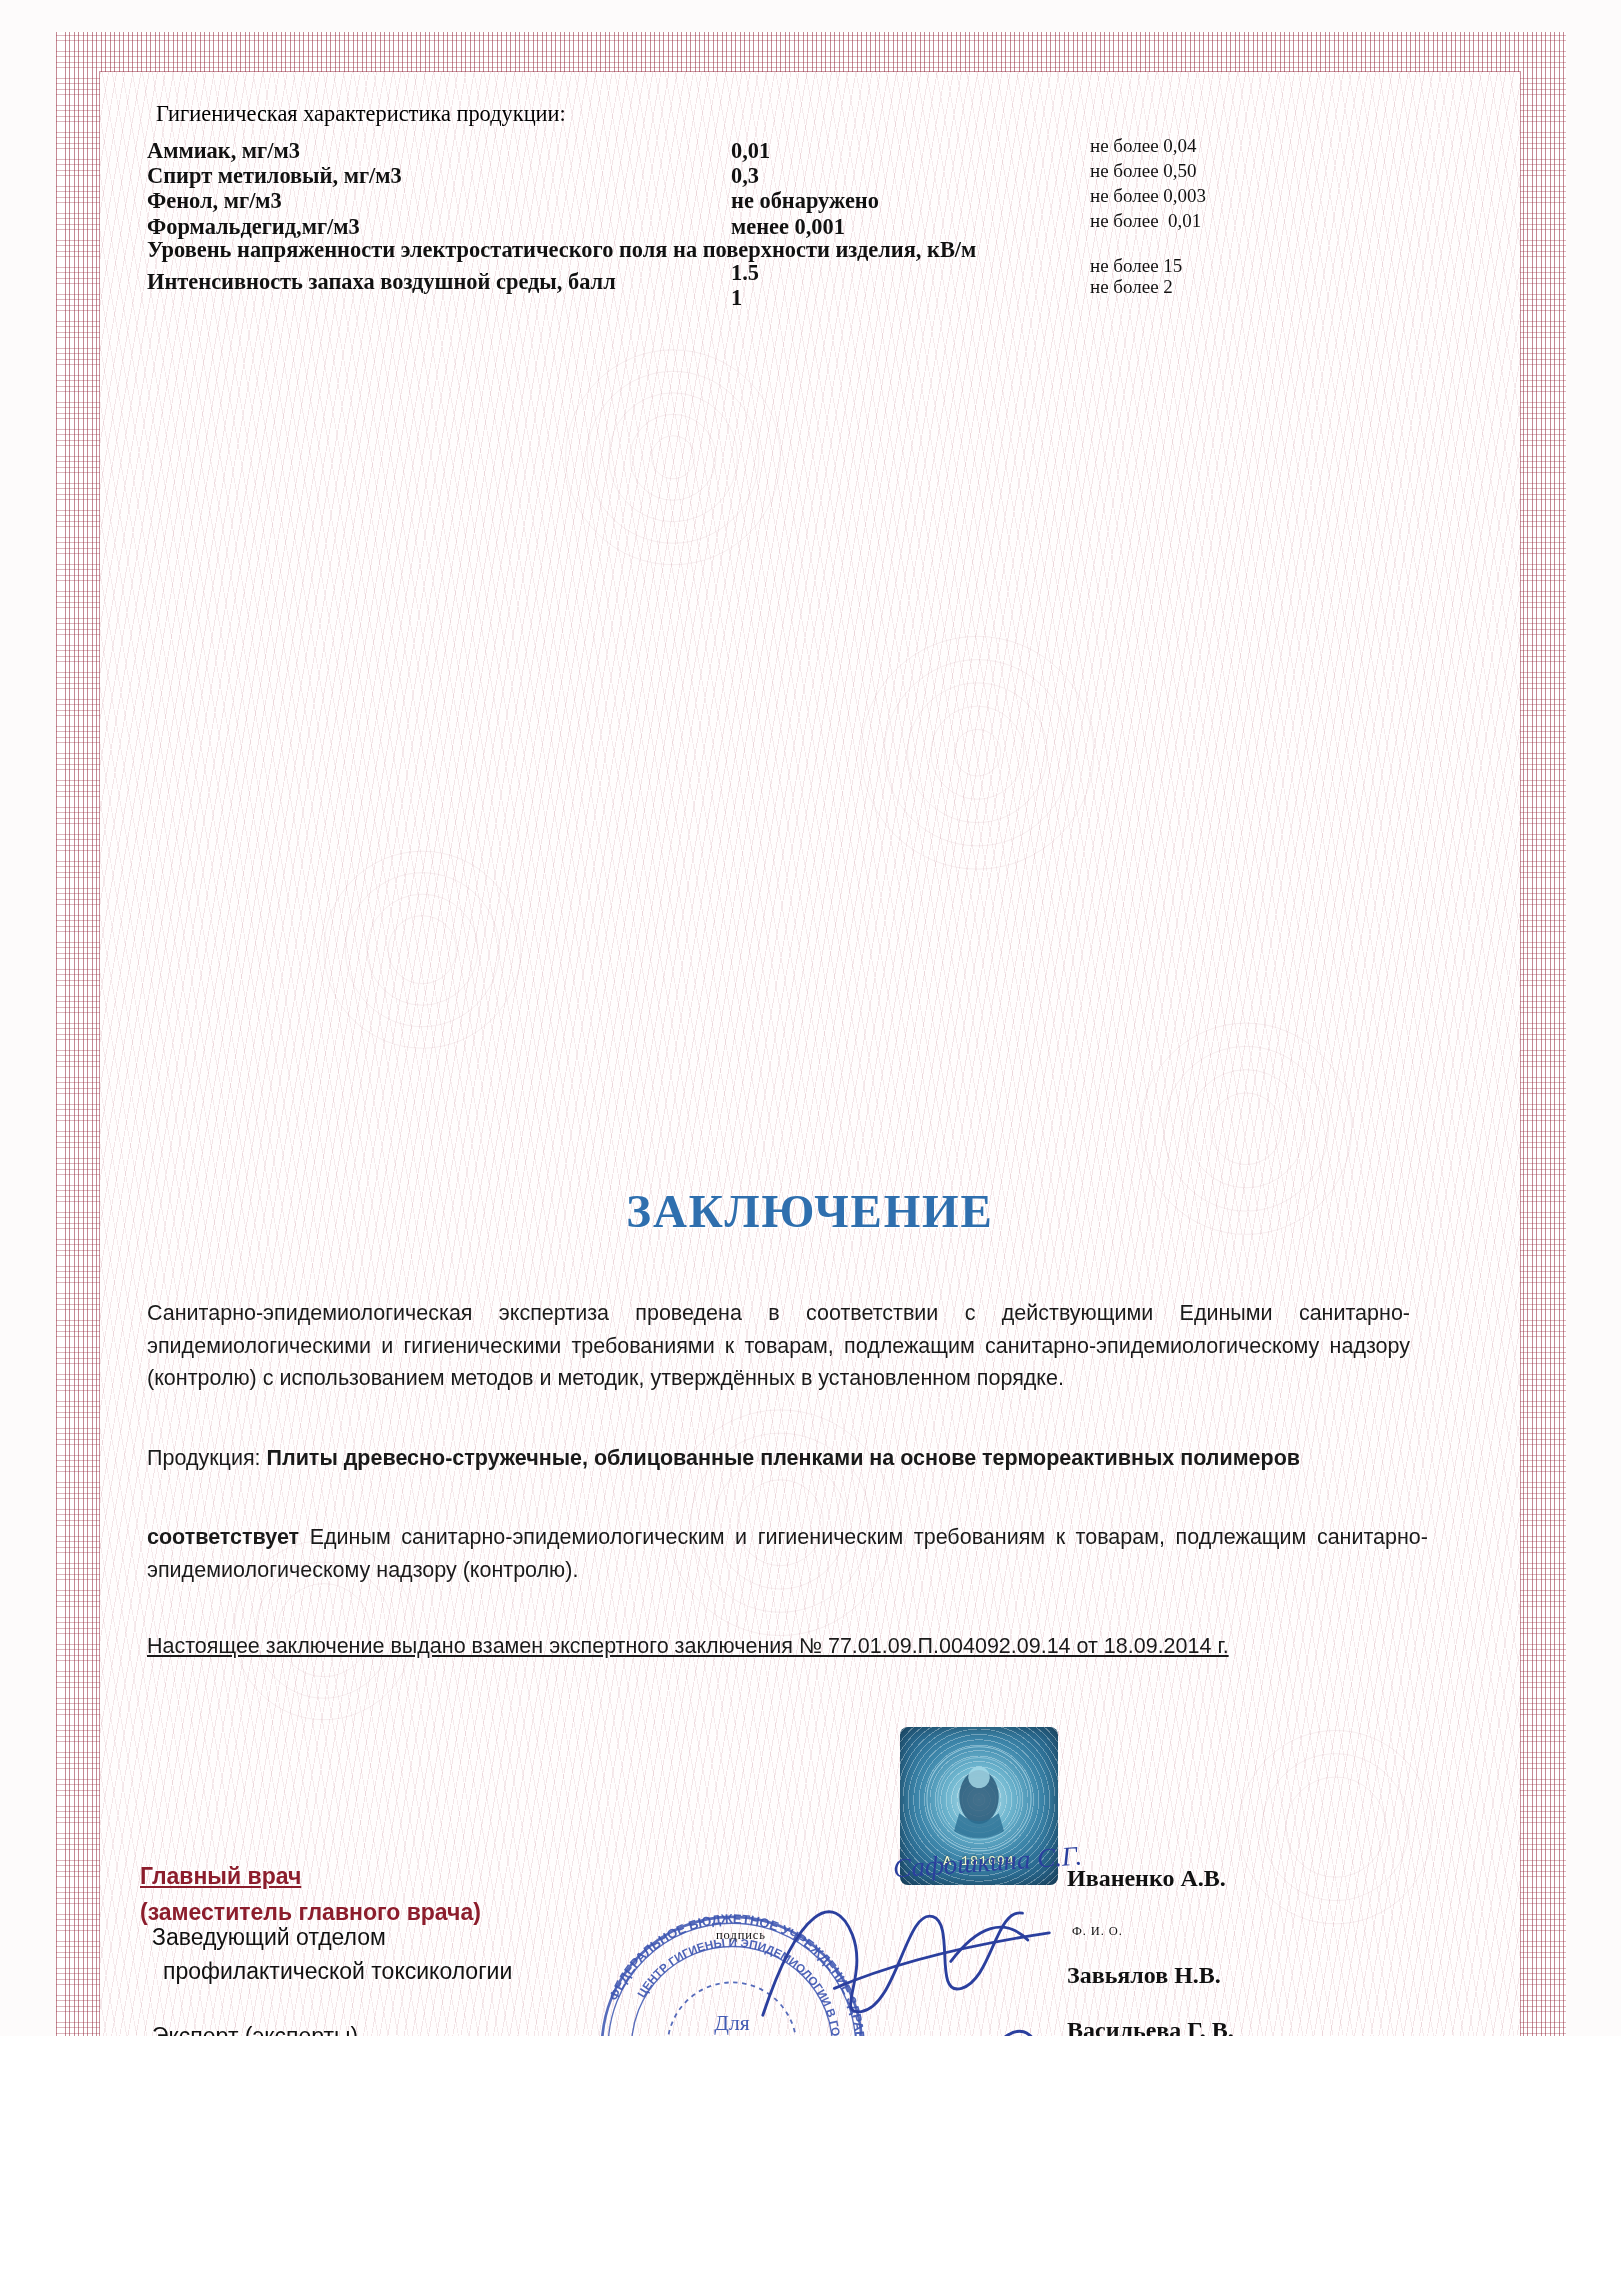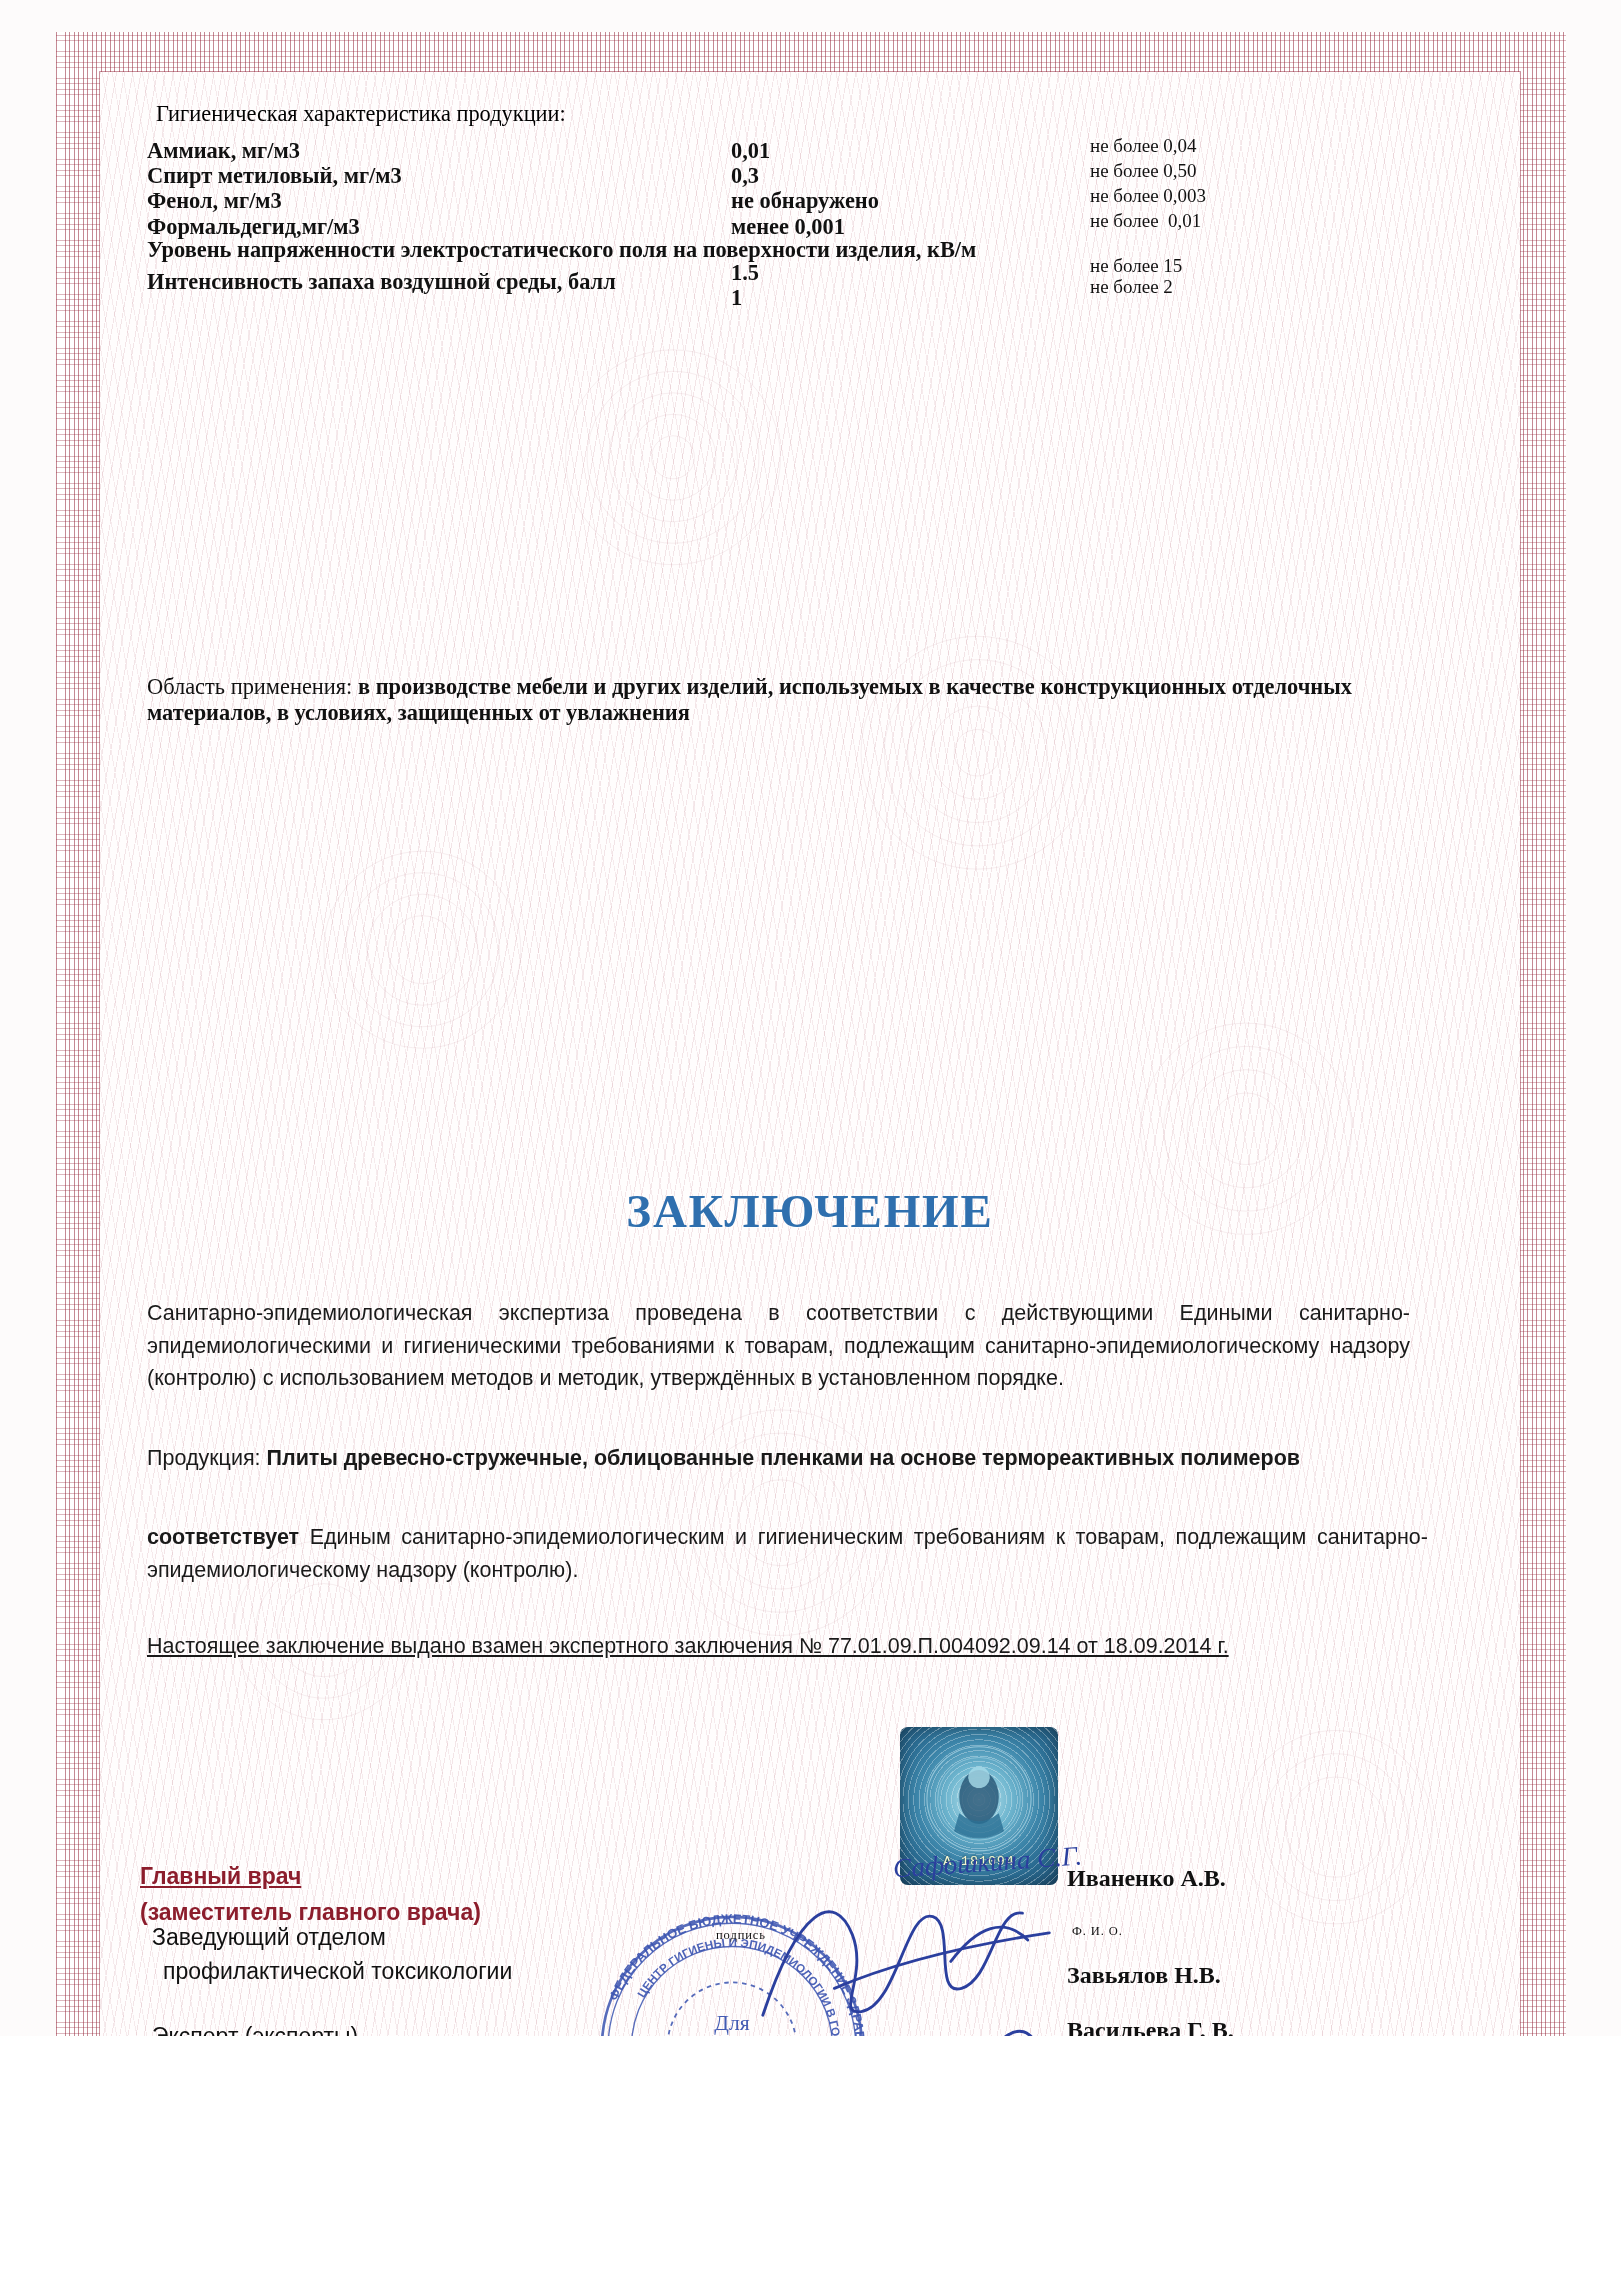--- a/index.html
+++ b/index.html
@@ -255,24 +255,20 @@
 
       <div class="t row-name" style="left:47px; top:165px;">Уровень напряженности электростатического поля на поверхности изделия, кВ/м</div>
       <div class="t row-val" style="left:631px; top:188px;">1.5</div>
       <div class="t row-lim" style="left:990px; top:183px;">не более 15</div>
 
       <div class="t row-name" style="left:47px; top:197px;">Интенсивность запаха воздушной среды, балл</div>
       <div class="t row-val" style="left:631px; top:213px;">1</div>
       <div class="t row-lim" style="left:990px; top:204px;">не более 2</div>
     </div>
 
-    <div class="para" style="left:47px; top:602px; width:1272px;">
-      <span>Область применения:</span>
-      <b>в производстве мебели и других изделий, используемых в качестве конструкционных отделочных материалов, в условиях, защищенных от увлажнения</b>
-    </div>
 
 
 
     <div class="zakl" style="top:1112px;">ЗАКЛЮЧЕНИЕ</div>
 
     <div class="body-par" style="left:47px; top:1225px; width:1263px; text-align:justify;">Санитарно-эпидемиологическая экспертиза проведена в соответствии с действующими Едиными санитарно-эпидемиологическими и гигиеническими требованиями к товарам, подлежащим санитарно-эпидемиологическому надзору (контролю)  с использованием методов и методик, утверждённых в установленном порядке.</div>
 
     <div class="body-par" style="left:47px; top:1370px; width:1281px;">
       <span>Продукция:</span>
       <b>Плиты древесно-стружечные, облицованные пленками на основе термореактивных полимеров</b>

